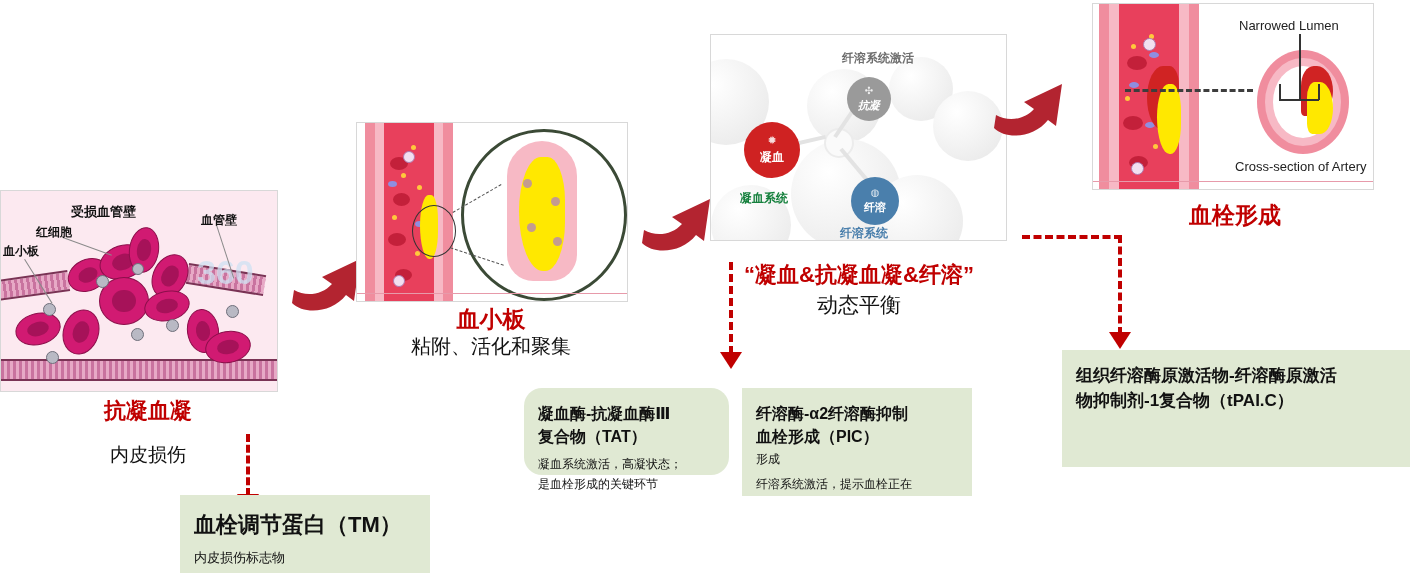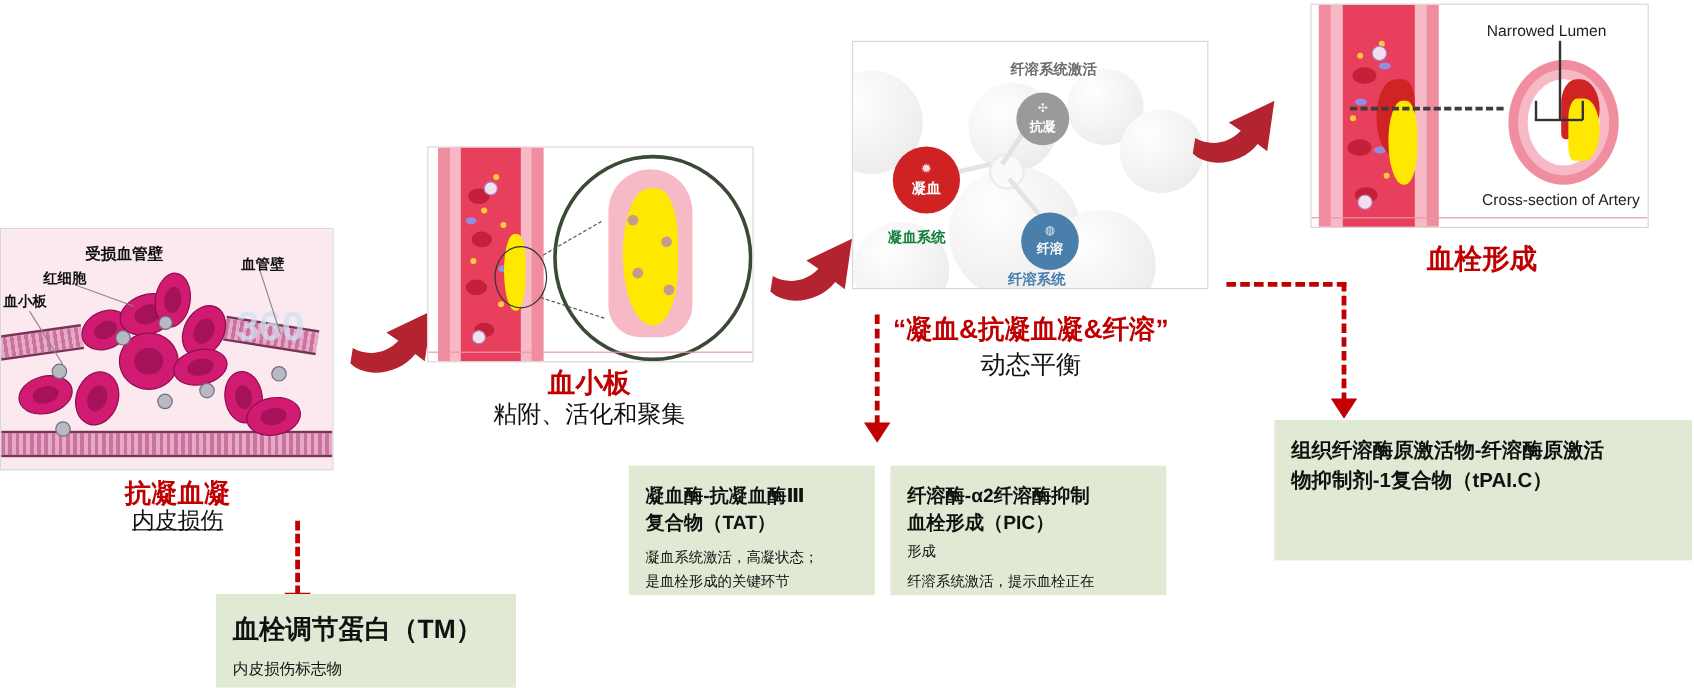--- a/index.html
+++ b/index.html
@@ -98,21 +98,21 @@
   <div class="lead" style="left:62px;top:46px;width:52px;transform:rotate(20deg);"></div>
   <div class="lead" style="left:216px;top:34px;width:56px;transform:rotate(72deg);"></div>
 
   <div class="vlabel" style="left:70px;top:12px;font-size:13px;">受损血管壁</div>
   <div class="vlabel" style="left:35px;top:33px;font-size:12px;">红细胞</div>
   <div class="vlabel" style="left:200px;top:21px;font-size:12px;">血管壁</div>
   <div class="vlabel" style="left:2px;top:52px;font-size:12px;">血小板</div>
 </div>
 
 <div class="abs cap-red" style="left:78px;top:398px;width:140px;font-size:22px;">抗凝血凝</div>
-<div class="abs cap-blk" style="left:78px;top:424px;width:140px;font-size:19px;text-decoration:underline;">内皮损伤</div>
+<div class="abs cap-blk" style="left:78px;top:444px;width:140px;font-size:19px;">内皮损伤</div>
 
 <div class="abs dash-v" style="left:246px;top:434px;height:62px;"></div>
 <div class="abs arrowhead-down" style="left:237px;top:494px;"></div>
 
 <div class="abs greenbox" style="left:180px;top:495px;width:250px;height:78px;">
   <div class="gb-title" style="font-size:22px;">血栓调节蛋白（TM）</div>
   <div class="gb-sub" style="font-size:13px;">内皮损伤标志物</div>
 </div>
 
 <svg class="abs" style="left:288px;top:243px;" width="92" height="75" viewBox="0 0 92 75">
@@ -170,21 +170,21 @@
   <div class="bubble" style="left:0px;top:150px;width:80px;height:80px;"></div>
   <div class="bubble" style="left:160px;top:140px;width:92px;height:92px;"></div>
 
   <div class="hub" style="left:113px;top:93px;width:26px;height:26px;"></div>
   <div class="link" style="left:62px;top:112px;width:54px;transform:rotate(-13deg);"></div>
   <div class="link" style="left:124px;top:100px;width:50px;transform:rotate(-56deg);"></div>
   <div class="link" style="left:130px;top:112px;width:54px;transform:rotate(50deg);"></div>
 
   <div class="node" style="left:136px;top:42px;width:44px;height:44px;background:#9a9a9a;">
     <div class="node-ico" style="font-size:10px;">✣</div>
-    <div class="node-lbl" style="font-size:11px;">抗凝</div>
+    <div class="node-lbl" style="font-size:11px;font-style:italic;">抗凝</div>
   </div>
   <div class="node" style="left:33px;top:87px;width:56px;height:56px;background:#cf2222;">
     <div class="node-ico" style="font-size:11px;">✹</div>
     <div class="node-lbl" style="font-size:12px;">凝血</div>
   </div>
   <div class="node" style="left:140px;top:142px;width:48px;height:48px;background:#4a7fac;">
     <div class="node-ico" style="font-size:10px;">◍</div>
     <div class="node-lbl" style="font-size:11px;">纤溶</div>
   </div>
 
@@ -192,21 +192,21 @@
   <div class="sys-lbl" style="left:29px;top:155px;color:#15803d;font-size:12px;">凝血系统</div>
   <div class="sys-lbl" style="left:129px;top:190px;color:#4a7fac;font-size:12px;">纤溶系统</div>
 </div>
 
 <div class="abs cap-red" style="left:723px;top:262px;width:272px;font-size:22px;">“凝血&amp;抗凝血凝&amp;纤溶”</div>
 <div class="abs cap-blk" style="left:723px;top:292px;width:272px;font-size:21px;">动态平衡</div>
 
 <div class="abs dash-v" style="left:729px;top:262px;height:92px;"></div>
 <div class="abs arrowhead-down" style="left:720px;top:352px;"></div>
 
-<div class="abs greenbox" style="left:524px;top:388px;width:205px;height:108px;">
+<div class="abs greenbox" style="left:524px;top:388px;width:205px;height:87px;border-radius:18px;">
   <div class="gb-title" style="font-size:16px;">凝血酶-抗凝血酶Ⅲ</div>
   <div class="gb-title" style="font-size:16px;">复合物（TAT）</div>
   <div class="gb-sub" style="font-size:12px;">凝血系统激活，高凝状态；</div>
   <div class="gb-sub" style="font-size:12px;margin-top:2px;">是血栓形成的关键环节</div>
 </div>
 
 <div class="abs greenbox" style="left:742px;top:388px;width:230px;height:108px;">
   <div class="gb-title" style="font-size:16px;">纤溶酶-α2纤溶酶抑制</div>
   <div class="gb-title" style="font-size:16px;">血栓形成（PIC）</div>
   <div class="gb-sub" style="font-size:12px;margin-top:2px;">形成</div>

